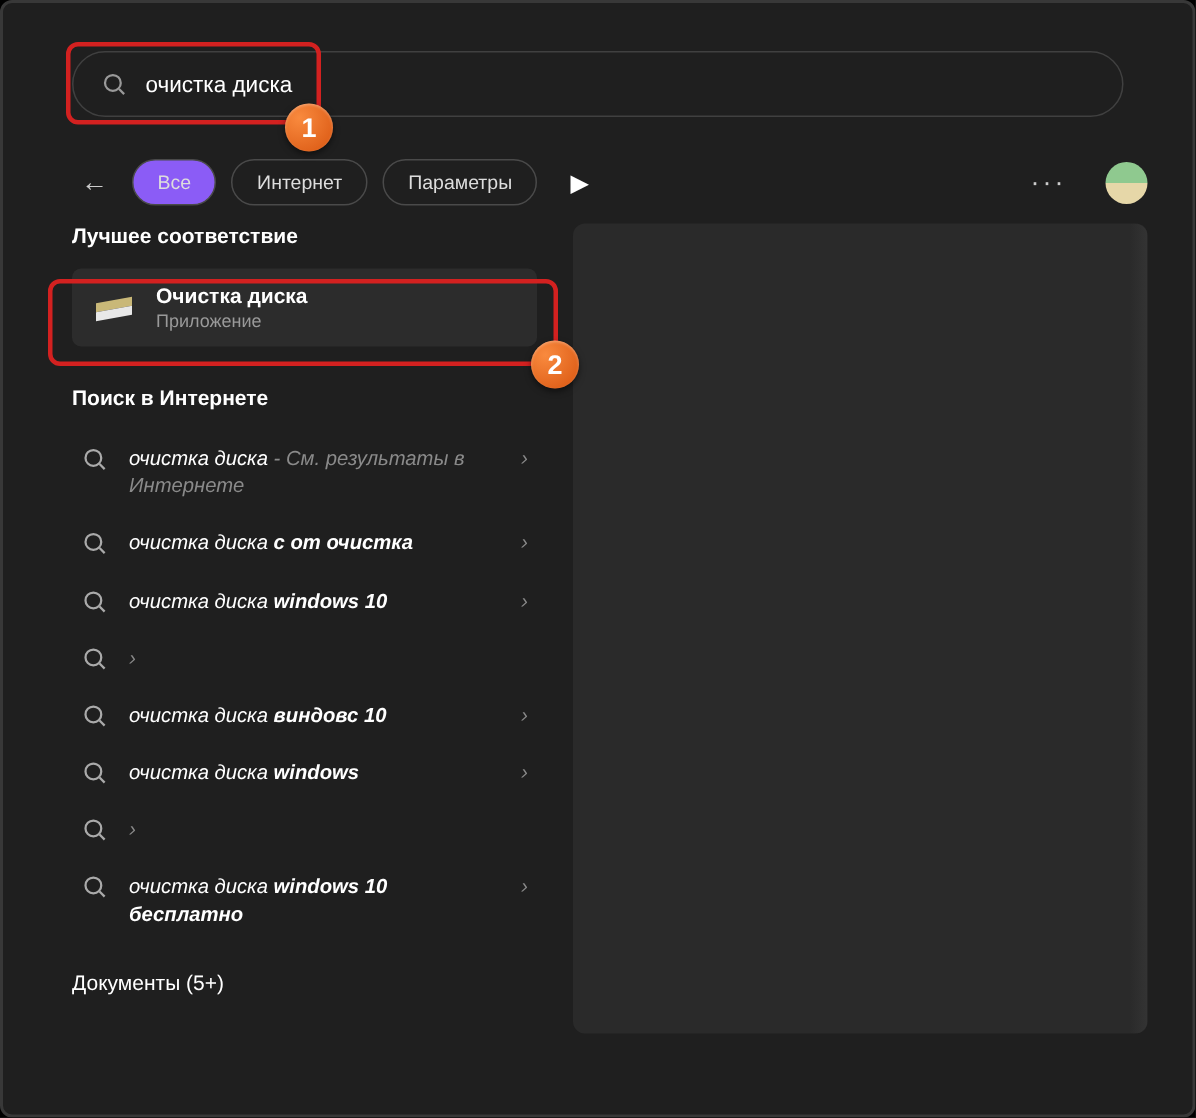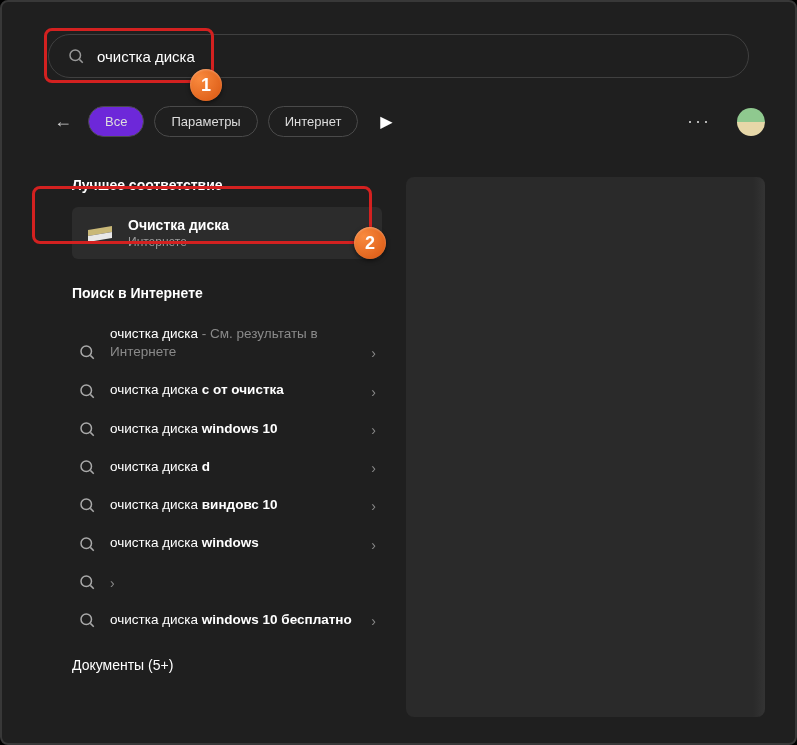--- a/index.html
+++ b/index.html
@@ -103,21 +103,21 @@
     .tab {
       padding: 7px 16px;
       border-radius: 18px;
       background: transparent;
       color: #ddd;
       font-size: 13px;
       border: 1px solid #4a4a4a;
       cursor: pointer;
     }
     .tab.active {
-      background: #6d28d9;
+      background: #8b5cf6;
       border-color: #4a4a4a;
     }
     .play-btn {
       width: 28px;
       height: 28px;
       display: flex;
       align-items: center;
       justify-content: center;
       color: #fff;
       margin-left: 4px;
@@ -133,22 +133,21 @@
     .avatar {
       width: 28px;
       height: 28px;
       border-radius: 50%;
       background: linear-gradient(#8fc98f 50%, #e6d7a8 50%);
       margin-left: 16px;
       cursor: pointer;
     }
     .content {
       display: flex;
-      margin-top: 40px;
-      padding-left: 24px;
+      margin-top: 12px;
     }
     .left {
       width: 380px;
       padding-left: 46px;
     }
     .right {
       flex: 1;
       margin-right: 30px;
       background: #2a2a2a;
       border-radius: 8px;
@@ -215,25 +214,26 @@
     .best-match-text .subtitle {
       color: #9a9a9a;
       font-size: 12px;
       margin-top: 2px;
     }
     .web-section {
       margin-top: 26px;
     }
     .result-item {
       display: flex;
-      align-items: flex-end;
+      align-items: flex-start;
       padding: 10px 6px;
       cursor: pointer;
       width: 310px;
       gap: 14px;
+      font-style: italic;
     }
     .result-item .icon {
       width: 18px;
       height: 18px;
       flex-shrink: 0;
     }
     .result-item .text {
       color: #fff;
       font-size: 13.5px;
       flex: 1;
@@ -273,37 +273,37 @@
     <svg viewBox="0 0 24 24" fill="none" stroke="currentColor" stroke-width="2">
       <circle cx="11" cy="11" r="7"></circle>
         <line x1="21" y1="21" x2="16.5" y2="16.5"></line>
     </svg>
     <input class="search-input" value="очистка диска" style="">
   </div>
 
   <div class="tabs-row">
     <div class="back-btn">←</div>
     <div class="tab active">Все</div>
+    <div class="tab">Интернет</div>
     <div class="tab">Параметры</div>
-    <div class="tab">Интернет</div>
     <div class="play-btn">▶</div>
     <div class="spacer"></div>
     <div class="more-btn">···</div>
     <div class="avatar"></div>
   </div>
 
   <div class="content">
     <div class="left">
       <div class="section-header">Лучшее соответствие</div>
 
       <div class="best-match">
         <div class="disk-icon"></div>
         <div class="best-match-text">
           <div class="title">Очистка диска</div>
-          <div class="subtitle">Интернете</div>
+          <div class="subtitle">Приложение</div>
         </div>
       </div>
 
       <div class="web-section">
         <div class="section-header">Поиск в Интернете</div>
 
         <div class="result-item">
           <svg class="icon" viewBox="0 0 24 24" fill="none" stroke="#aaa" stroke-width="2">
               <circle cx="11" cy="11" r="7"></circle>
               <line x1="21" y1="21" x2="16.5" y2="16.5"></line>
@@ -328,21 +328,20 @@
             </svg>
           <div class="text"><span class="prefix">очистка диска </span><span class="bold">windows 10</span><span class="hint"></span></div>
           <div class="chev">›</div>
         </div>
 
         <div class="result-item">
           <svg class="icon" viewBox="0 0 24 24" fill="none" stroke="#aaa" stroke-width="2">
               <circle cx="11" cy="11" r="7"></circle>
               <line x1="21" y1="21" x2="16.5" y2="16.5"></line>
             </svg>
-          <div class="text"><span class="prefix">очистка диска </span><span class="bold">d</span><span class="hint"></span></div>
           <div class="chev">›</div>
         </div>
 
         <div class="result-item">
           <svg class="icon" viewBox="0 0 24 24" fill="none" stroke="#aaa" stroke-width="2">
               <circle cx="11" cy="11" r="7"></circle>
               <line x1="21" y1="21" x2="16.5" y2="16.5"></line>
             </svg>
           <div class="text"><span class="prefix">очистка диска </span><span class="bold">виндовс 10</span><span class="hint"></span></div>
           <div class="chev">›</div>

